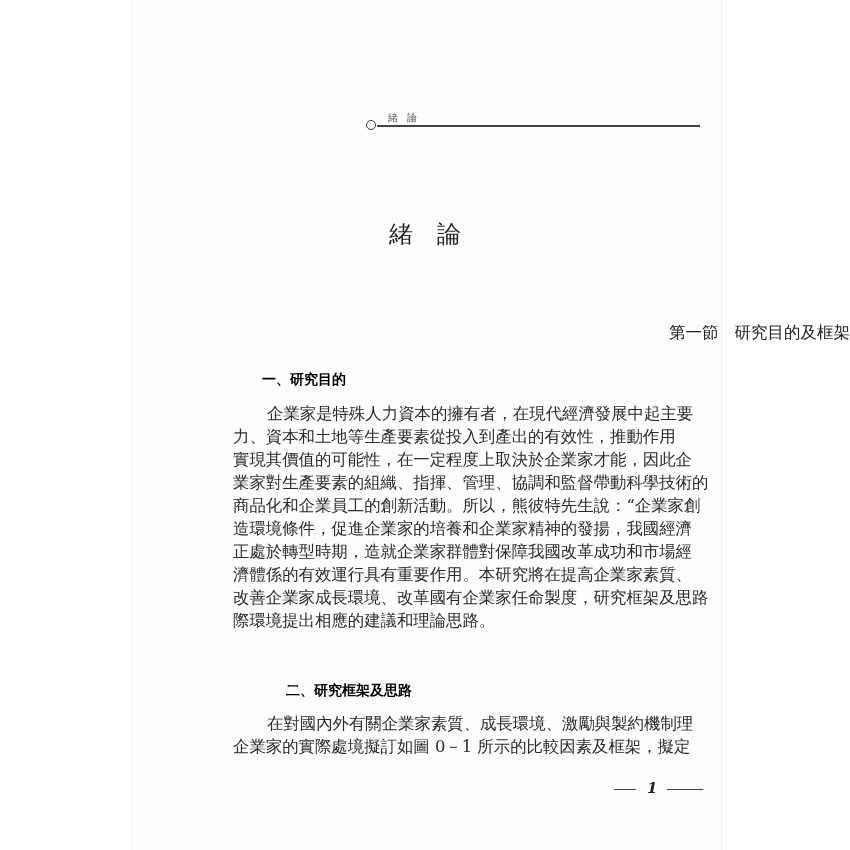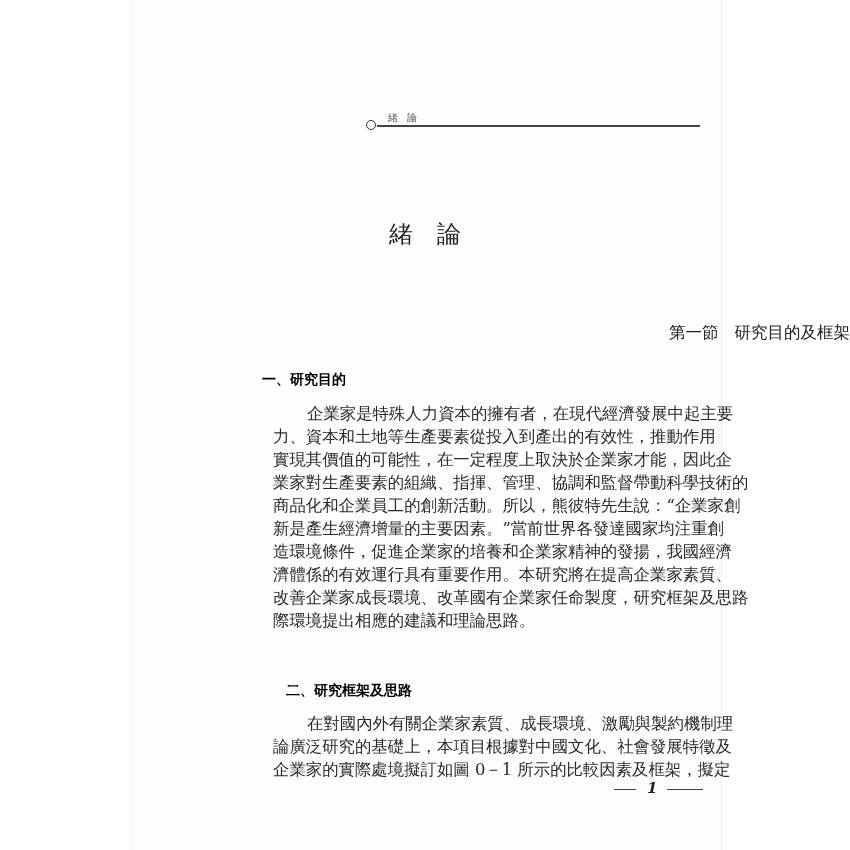--- a/index.html
+++ b/index.html
@@ -94,21 +94,20 @@
       font-size: 16.4px;
       line-height: 23px;
       color: #2a2a2a;
     }
     .para .line {
       display: block;
       white-space: nowrap;
       text-align: justify;
       text-align-last: justify;
       height: 23px;
-      margin-left: 40px;
     }
     .para .line.indent { padding-left: 34px; }
     .para .line.last { text-align-last: left; }
     .folio {
       position: absolute;
       left: 614px;
       top: 779px;
       width: 94px;
       height: 20px;
     }
@@ -145,32 +144,31 @@
 </div>
 
 <div class="subhead" style="top:371px;">一、研究目的</div>
 
 <div class="para" style="top:402px;">
   <span class="line indent">企業家是特殊人力資本的擁有者，在現代經濟發展中起主要</span>
   <span class="line">力、資本和土地等生產要素從投入到產出的有效性，推動作用</span>
   <span class="line">實現其價值的可能性，在一定程度上取決於企業家才能，因此企</span>
   <span class="line">業家對生產要素的組織、指揮、管理、協調和監督帶動科學技術的</span>
   <span class="line">商品化和企業員工的創新活動。所以，熊彼特先生說：“企業家創</span>
-  <span class="line">新是產生經濟增量的主要因素。”當前世界各發達國家均注重創</span>
   <span class="line">造環境條件，促進企業家的培養和企業家精神的發揚，我國經濟</span>
+  <span class="line">正處於轉型時期，造就企業家群體對保障我國改革成功和市場經</span>
   <span class="line">濟體係的有效運行具有重要作用。本研究將在提高企業家素質、</span>
   <span class="line">改善企業家成長環境、改革國有企業家任命製度，研究框架及思路</span>
   <span class="line last">際環境提出相應的建議和理論思路。</span>
 </div>
 
 <div class="subhead" style="top:682px;padding-left:24px;">二、研究框架及思路</div>
 
 <div class="para" style="top:712px;">
   <span class="line indent">在對國內外有關企業家素質、成長環境、激勵與製約機制理</span>
-  <span class="line">論廣泛研究的基礎上，本項目根據對中國文化、社會發展特徵及</span>
   <span class="line">企業家的實際處境擬訂如圖 0－1 所示的比較因素及框架，擬定</span>
 </div>
 
 <div class="folio">
   <span class="dash-l"></span>
   <span class="num">1</span>
   <span class="dash-r"></span>
 </div>
 
 </body></html>

